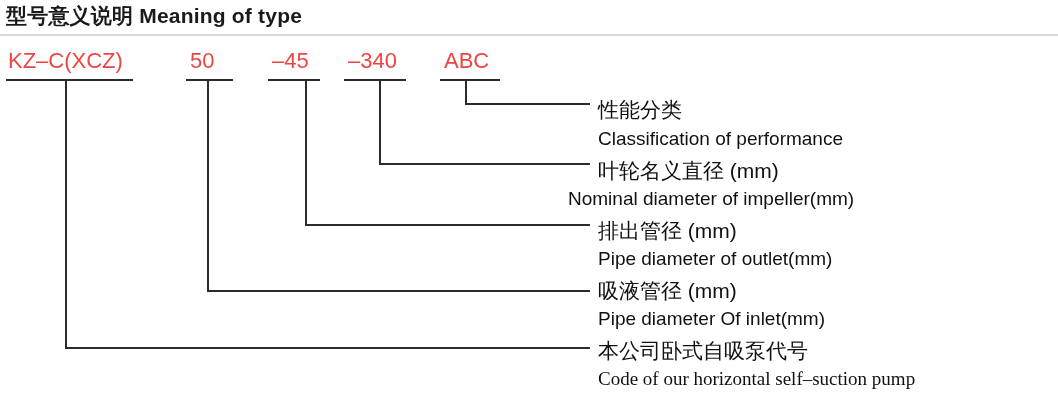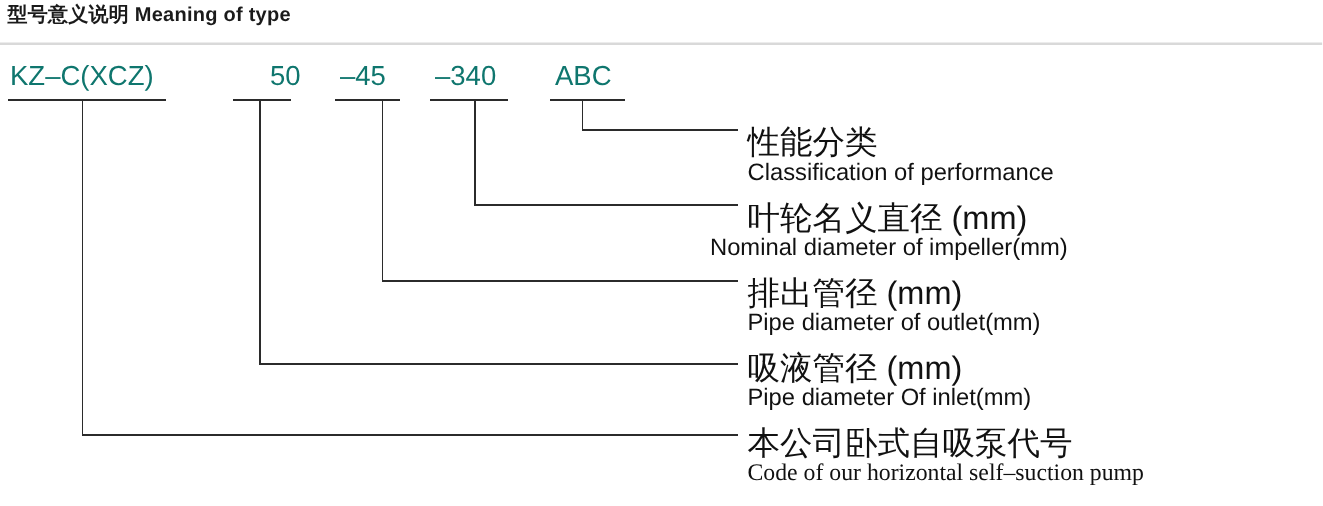--- a/index.html
+++ b/index.html
@@ -15,47 +15,47 @@
     position: relative;
     width: 1058px;
     height: 405px;
     overflow: hidden;
     background: #ffffff;
   }
   #title {
     position: absolute;
     left: 6px;
     top: 2px;
-    font-size: 16px;
+    font-size: 21px;
     font-weight: bold;
     letter-spacing: 0.2px;
     white-space: nowrap;
   }
   #header-rule {
     position: absolute;
     left: 0;
     top: 34px;
     width: 1058px;
     height: 2px;
     background: #d9d9d9;
   }
   .code-token {
     position: absolute;
     font-size: 22px;
     font-weight: 500;
     white-space: nowrap;
-    color: #0f766e;
+    color: #ef4444;
   }
   .desc {
     position: absolute;
     white-space: nowrap;
     color: #111111;
   }
   .desc-cn {
-    font-size: 26px;
+    font-size: 21px;
   }
   .desc-en {
     font-size: 19px;
   }
   svg.overlay {
     position: absolute;
     left: 0;
     top: 0;
     width: 1058px;
     height: 405px;
@@ -64,21 +64,21 @@
 </style>
 </head>
 <body>
 
 <div id="page">
 
   <div id="title">型号意义说明 Meaning of type</div>
   <div id="header-rule"></div>
 
   <div class="code-token" id="tok0" style="left: 8px; top: 48px;">KZ–C(XCZ)</div>
-  <div class="code-token" id="tok1" style="left: 190px; top: 48px; margin-left: 26px;">50</div>
+  <div class="code-token" id="tok1" style="left: 190px; top: 48px;">50</div>
   <div class="code-token" id="tok2" style="left: 272px; top: 48px;">–45</div>
   <div class="code-token" id="tok3" style="left: 348px; top: 48px;">–340</div>
   <div class="code-token" id="tok4" style="left: 444px; top: 48px;">ABC</div>
 
   <svg class="overlay" viewBox="0 0 1058 405">
     <g stroke="#2b2b2b" stroke-width="1.4" fill="none" shape-rendering="crispEdges">
 
       <line x1="6" y1="80" x2="133" y2="80"></line>
       <line x1="186" y1="80" x2="233" y2="80"></line>
       <line x1="268" y1="80" x2="320" y2="80"></line>

